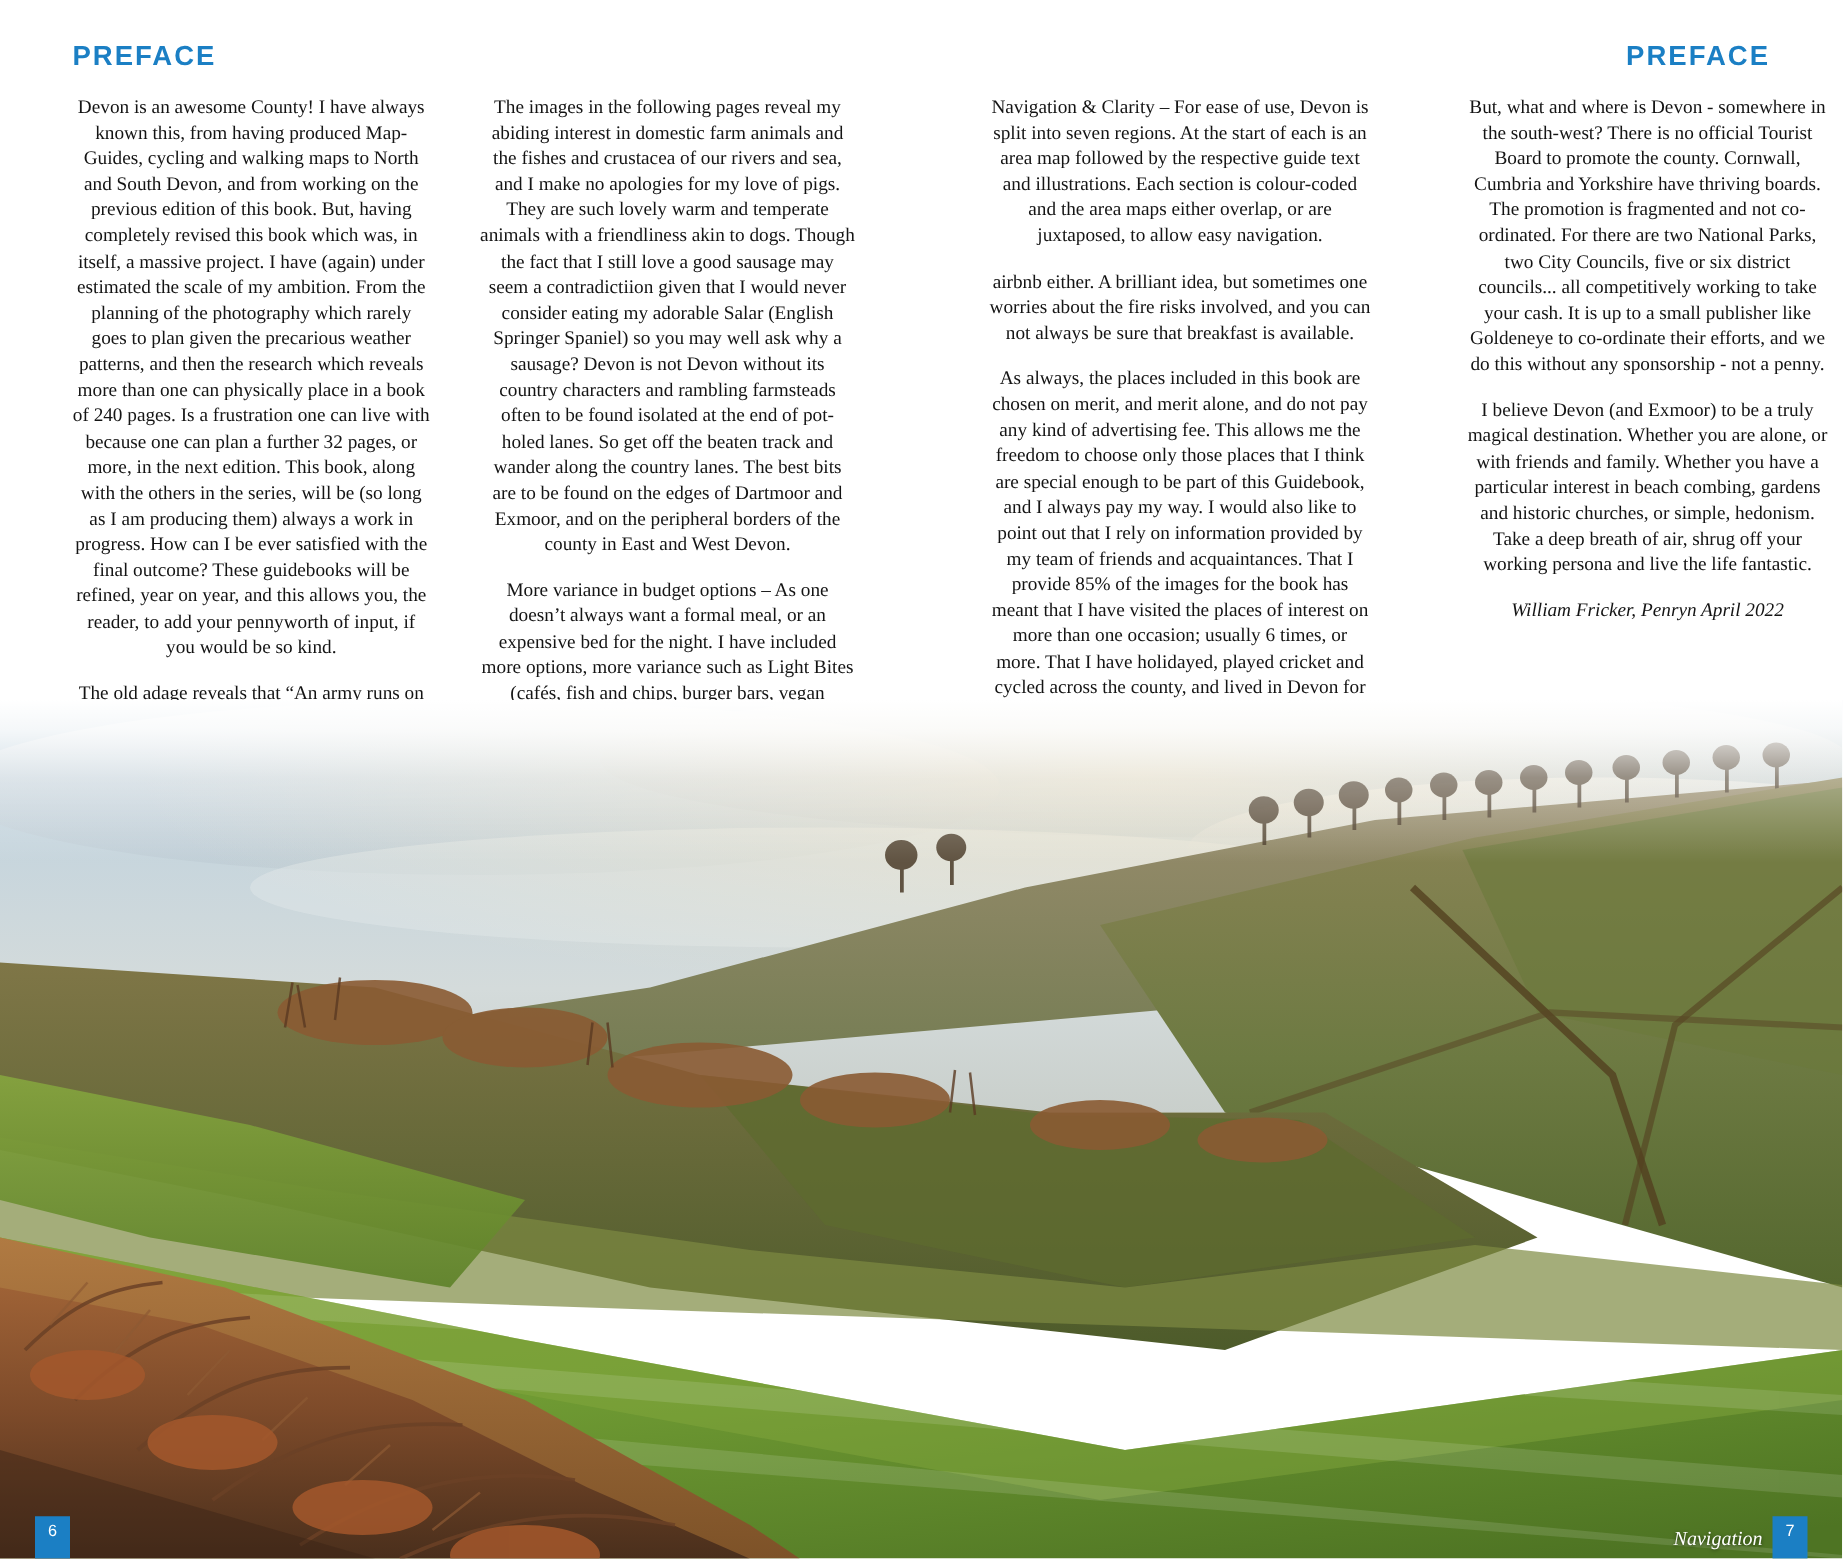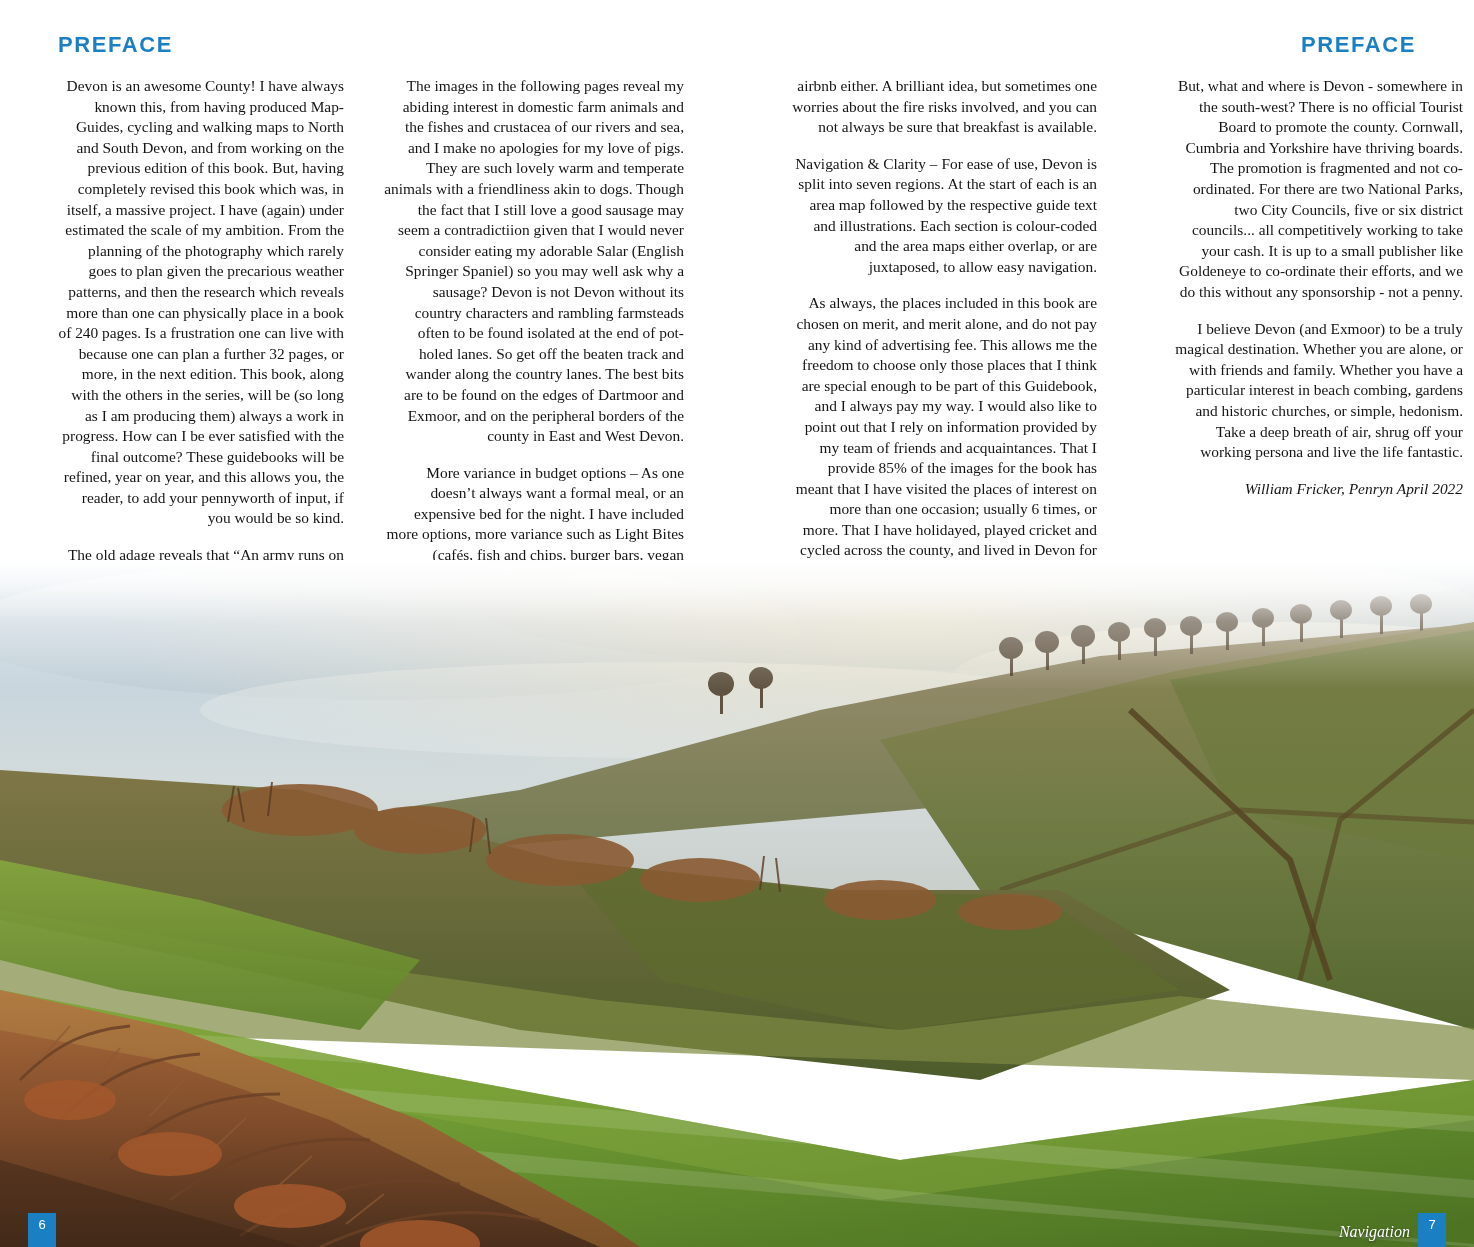--- a/index.html
+++ b/index.html
@@ -31,21 +31,21 @@
   .hdr-left  { left: 58px; }
   .hdr-right { right: 58px; }
 
   
   .col {
     position: absolute;
     top: 76px;
     font-size: 15.4px;
     line-height: 20.6px;
     color: #141414;
-    text-align: right;
+    text-align: center;
   }
   .col p {
     margin: 0 0 16px 0;
   }
   .col p:last-child { margin-bottom: 0; }
 
   .col-1 { left: 58px;   width: 286px; }
   .col-2 { left: 384px;  width: 300px; font-family: Liberation Serif, serif; }
   .col-3 { left: 791px;  width: 306px; }
   .col-4 { left: 1173px; width: 290px; }
@@ -118,22 +118,22 @@
     <p>Devon is an awesome County!  I have always known this, from having produced Map-Guides, cycling and walking maps to North and South Devon, and from working on the previous edition of this book. But, having completely revised this book which was, in itself,  a massive project. I have (again) under estimated the scale of my ambition.  From the planning of the photography which rarely goes to plan given the precarious weather patterns, and then the research which reveals more than one can physically place in a book of 240 pages. Is a frustration one can live with because one can plan a further 32 pages, or more, in the next edition. This book, along with the others in the series, will be (so long as I am producing them) always a work in progress. How can I be ever satisfied with the final outcome? These guidebooks will be refined, year on year, and this allows you, the reader, to add your pennyworth of input, if you would be so kind.</p>
     <p>The old adage reveals that “An army runs on its stomach” may be an obvious truism. But the habits of today reveals our interest and obsession with food and its producers. Nowhere in England is there such a rich vein of seafood, livestock and dairy produce, and this has been tapped into by the many environmentally conscious hotels, cafés, inns and restaurants thereby (hopefully) supporting low food miles.</p>
   </div>
 
   <div class="col col-2">
     <p>The images in the following pages reveal my abiding interest in domestic farm animals and the fishes and crustacea of our rivers and sea, and I make no apologies for my love of pigs. They are such lovely warm and temperate animals with a friendliness akin to dogs. Though the fact that  I still  love a good sausage may seem a contradictiion given that I would never consider eating my adorable Salar (English Springer Spaniel) so you may well ask why a sausage? Devon is not Devon without its country characters and rambling farmsteads often to be found isolated at the end of pot-holed lanes. So get off the beaten track and wander along the country lanes. The best bits are to be found on the edges of Dartmoor and Exmoor, and on the peripheral borders of the county in East and West Devon.</p>
     <p>More variance in budget options – As one doesn’t always want a formal meal, or an expensive bed for the night. I have included more options, more variance such as Light Bites (cafés, fish and chips, burger bars, vegan eateries and fish mongers for self-caterers), and alternative places to stay, from a country house hotel (Hotel Endsleigh) to a Celtic Roundhouse (Upton Roundhouse), to country inn (Lamb Inn, Sandford), to glamping in yurts and gypsy caravans (Vintage Vardos). One can not ignore</p>
   </div>
 
   <div class="col col-3">
+    <p>Navigation &amp; Clarity – For ease of use, Devon is split into seven regions. At the start of each is an area map followed by the respective guide text and illustrations. Each section is colour-coded and the area maps either overlap, or are juxtaposed, to allow easy navigation.</p>
     <p>airbnb either. A brilliant idea, but sometimes one worries about the fire risks involved, and you can not always be sure that breakfast is available.</p>
-    <p>Navigation &amp; Clarity – For ease of use, Devon is split into seven regions. At the start of each is an area map followed by the respective guide text and illustrations. Each section is colour-coded and the area maps either overlap, or are juxtaposed, to allow easy navigation.</p>
     <p>As always, the places included in this book are chosen on merit, and merit alone, and do not pay any kind of advertising fee. This allows me the freedom to choose only those places that I think are special enough to be part of this Guidebook, and I always pay my way.  I would also like to point out that I rely on information provided by my team of friends and acquaintances. That I provide 85% of the images for the book has meant that I have visited the places of interest on more than one occasion; usually 6 times, or more. That I have holidayed, played cricket and cycled across the county, and lived in Devon for 14-years has given me a perspective, I believe, rarely matched.</p>
   </div>
 
   <div class="col col-4">
     <p>But, what and where is Devon - somewhere in the south-west? There is no official Tourist Board to promote the county. Cornwall, Cumbria and Yorkshire have thriving boards. The promotion is fragmented and not co-ordinated. For there are two National Parks, two City Councils, five or six district councils... all competitively working to take your cash.  It is up to a small publisher like Goldeneye to co-ordinate their efforts, and we do this without any sponsorship - not a penny.</p>
     <p>I  believe Devon (and Exmoor) to be a truly magical destination. Whether you are alone, or with friends and family. Whether you have a particular interest in beach combing, gardens and historic churches, or simple, hedonism. Take a deep breath of air, shrug off your working persona and live the life fantastic.</p>
     <p class="signature">William Fricker, Penryn April 2022</p>
   </div>
 
   <div class="photo">

